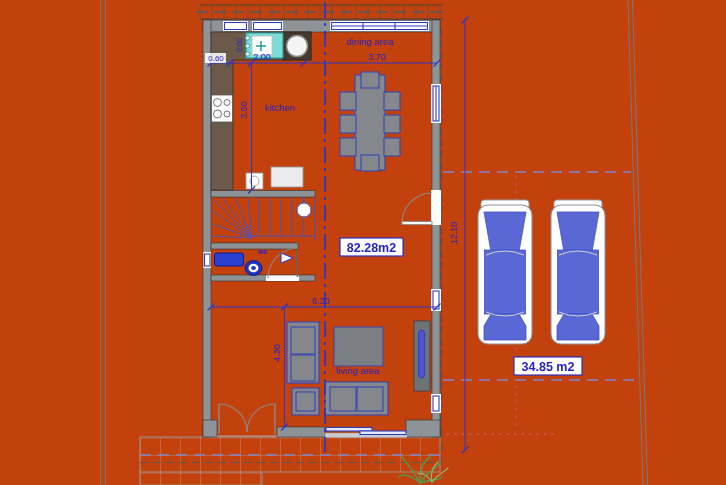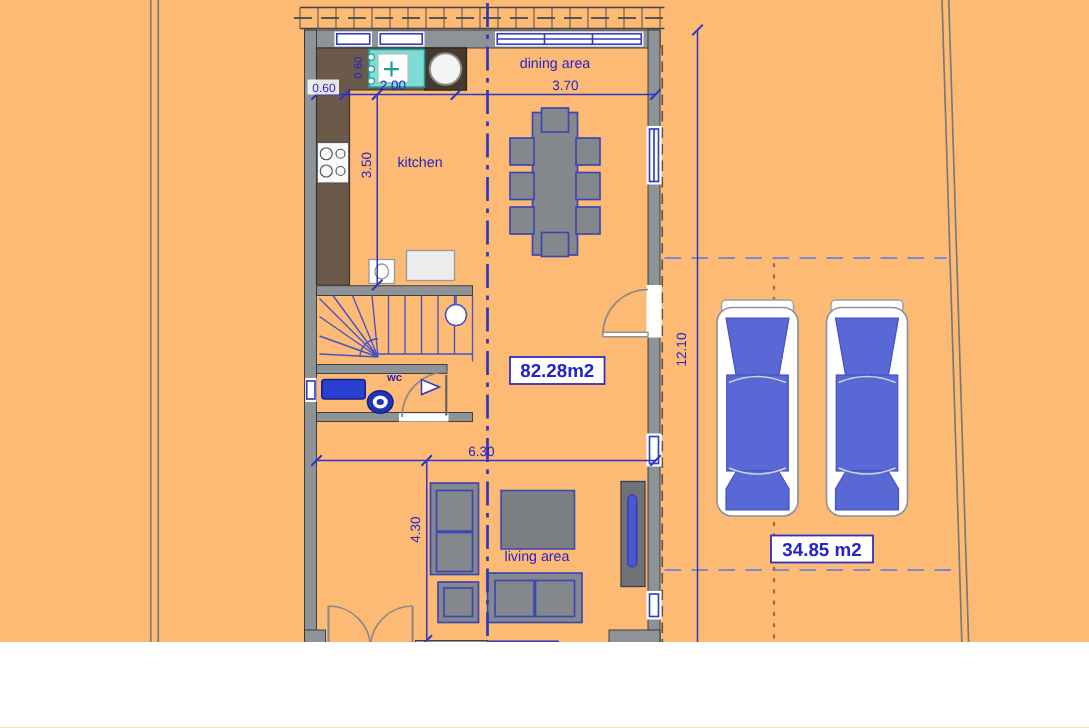--- a/index.html
+++ b/index.html
@@ -1,16 +1,16 @@
 <!DOCTYPE html>
 <html><head>
 <meta charset="utf-8">
 <style>
   html,body{margin:0;padding:0;background:#fff;}
-  .canvas{position:relative;width:726px;height:428px;background:#fdba74;overflow:hidden;}
+  .canvas{position:relative;width:726px;height:485px;background:#c2410c;overflow:hidden;}
   svg{position:absolute;left:0;top:0;}
   text{font-family:"Liberation Sans","DejaVu Sans",sans-serif;}
   .blue-t{fill:#2424c8;}
   .dim{stroke:#2f35c8;stroke-width:1;fill:none;}
   .tick{stroke:#2f35c8;stroke-width:1.3;}
   .wall{fill:#8e9398;stroke:#333;stroke-width:0.6;}
   .win{fill:#ffffff;}
   .winf{fill:none;stroke:#2f3fc0;stroke-width:1.1;}
   .furn{fill:#84878b;stroke:#3a46b4;stroke-width:1.1;}
   .stair{stroke:#4453c6;stroke-width:0.9;fill:none;}

